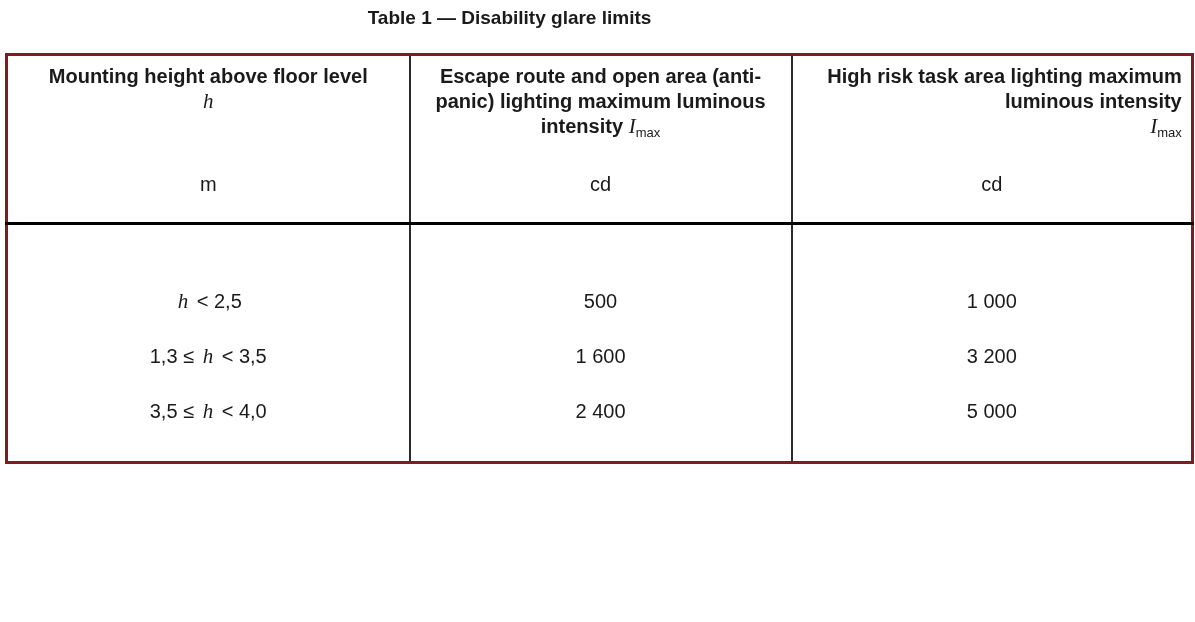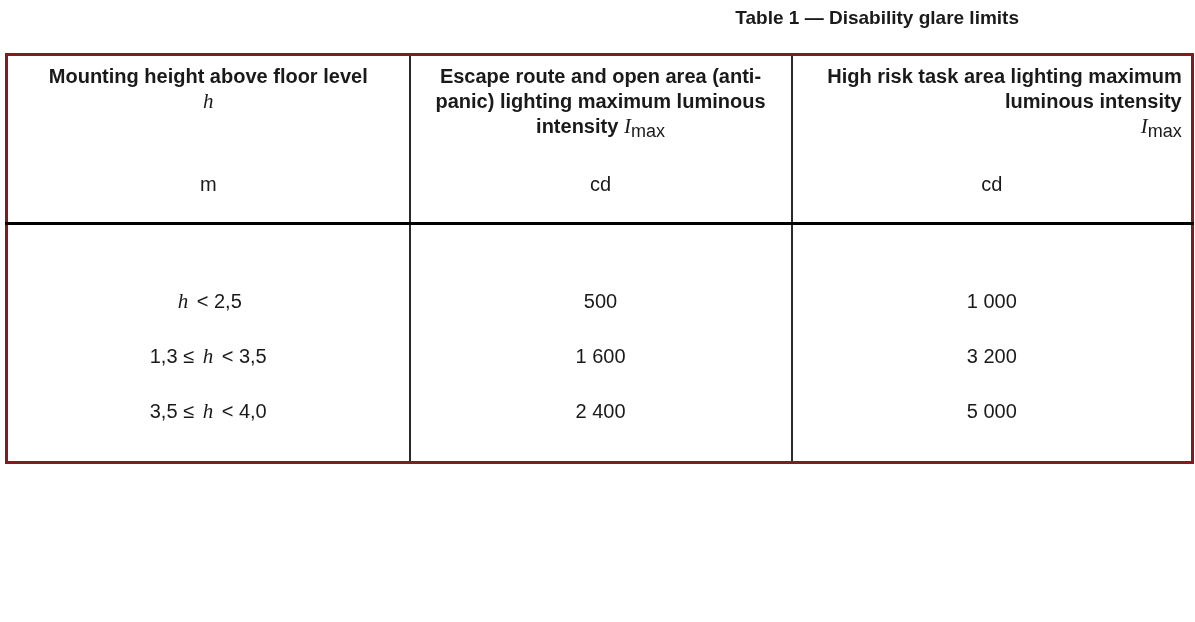--- a/index.html
+++ b/index.html
@@ -6,21 +6,21 @@
     margin: 0;
     padding: 0;
     background: #ffffff;
     width: 1195px;
     height: 622px;
     font-family: "Liberation Sans", sans-serif;
     color: #1a1a1a;
     overflow: hidden;
   }
   .caption {
-    text-align: right;
+    text-align: center;
     font-weight: bold;
     font-size: 19px;
     line-height: 24px;
     padding-top: 6px;
     width: 1019px;
   }
   table.glare {
     width: 1186px;
     margin: 23px 0 0 5px;
     border-collapse: collapse;
@@ -71,21 +71,21 @@
   .sym {
     font-family: "Liberation Serif", serif;
     font-style: italic;
     font-weight: normal;
     font-size: 21px;
   }
   .sym-sub {
     font-family: "Liberation Sans", sans-serif;
     font-style: normal;
     font-weight: normal;
-    font-size: 18px;
+    font-size: 13px;
     position: relative;
     top: 4px;
   }
   .sym-line { display: block; line-height: 25px; }
   .hvar { padding: 0 3px; }
 </style>
 </head>
 <body>
 
 <div class="caption">Table 1 — Disability glare limits</div>

